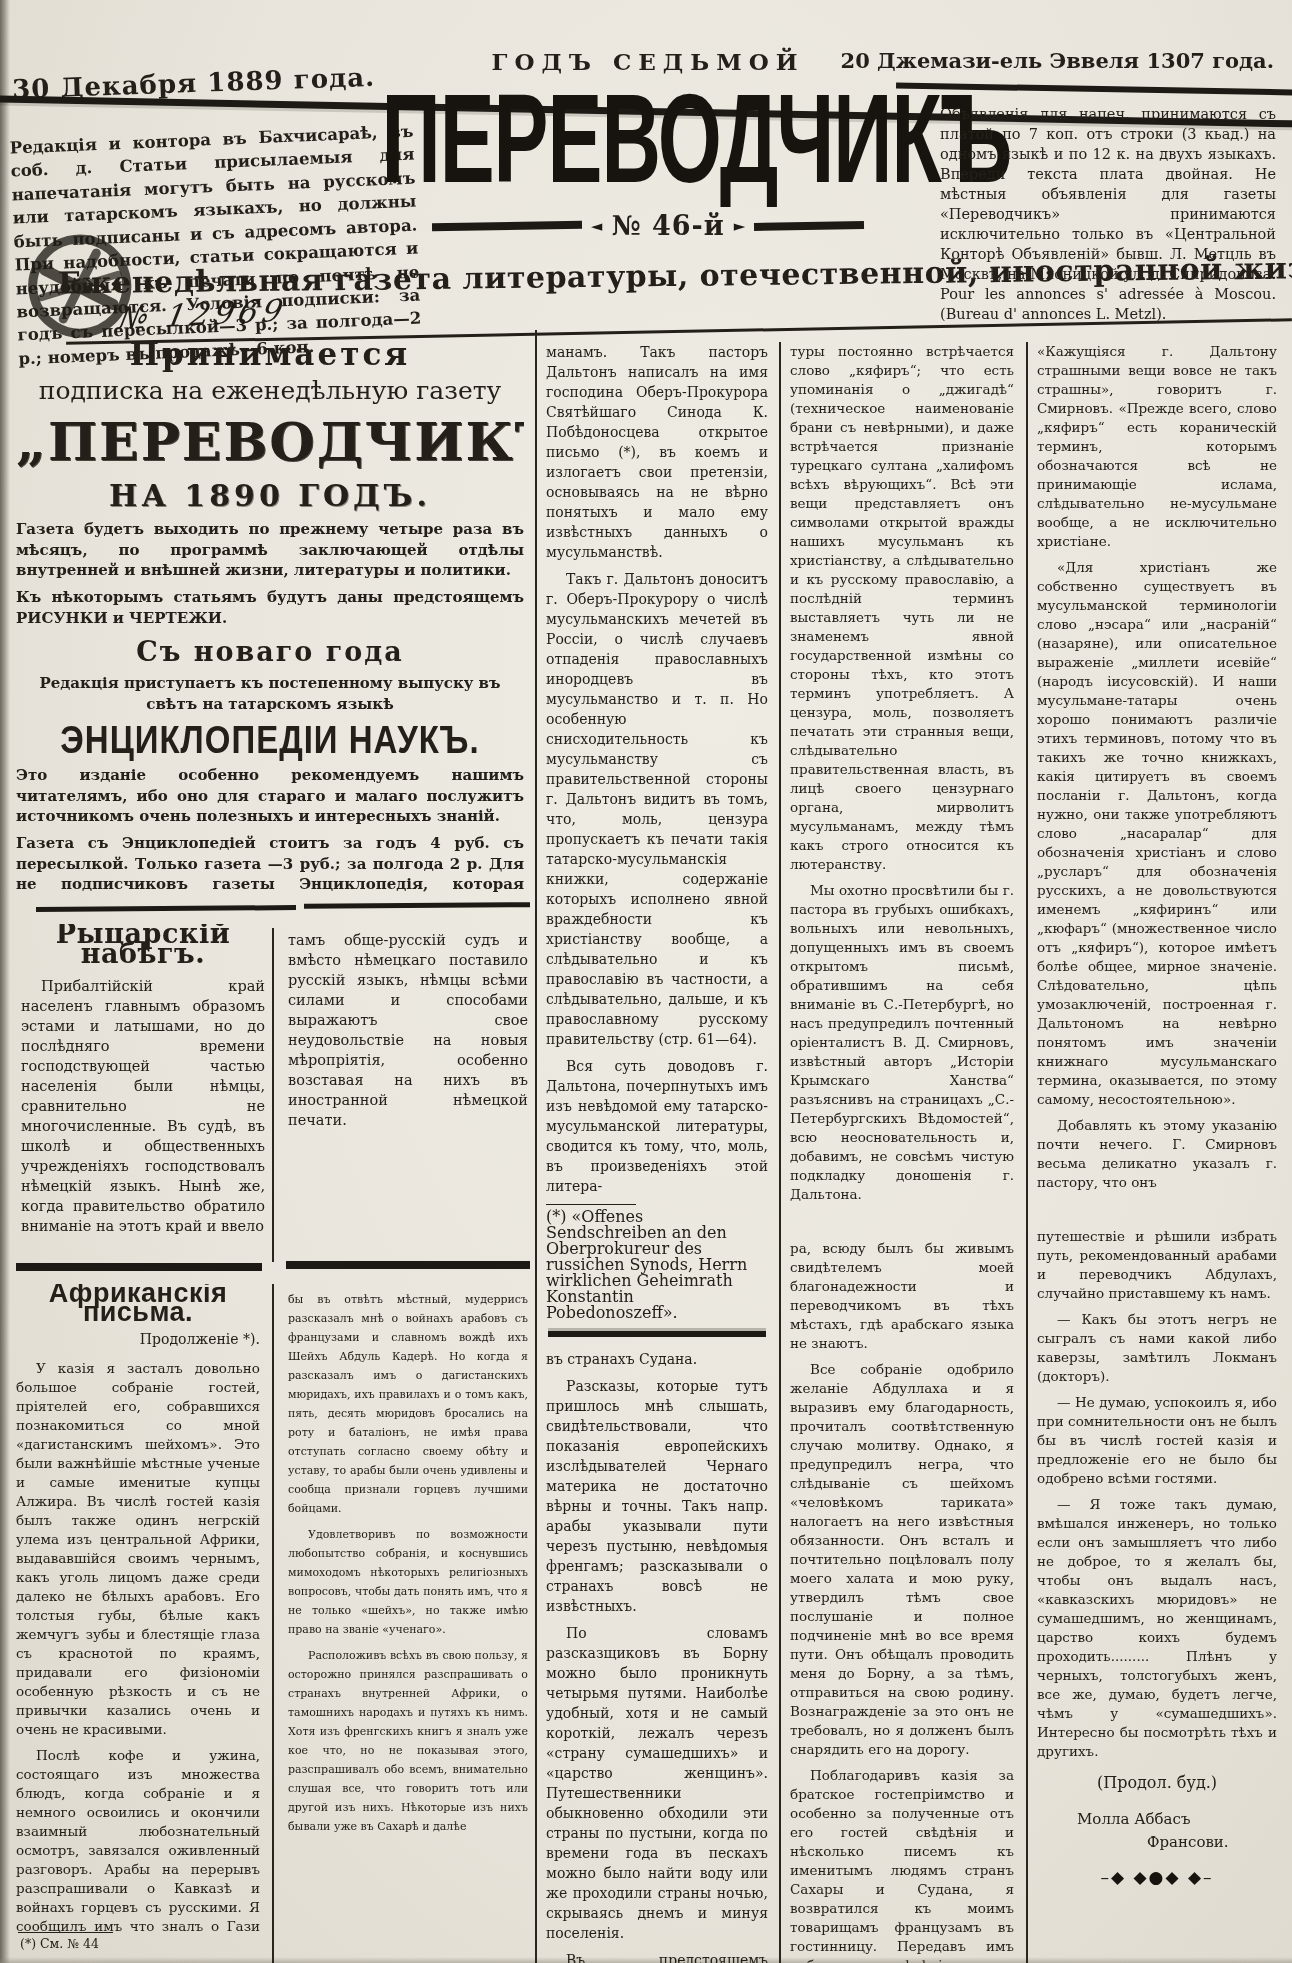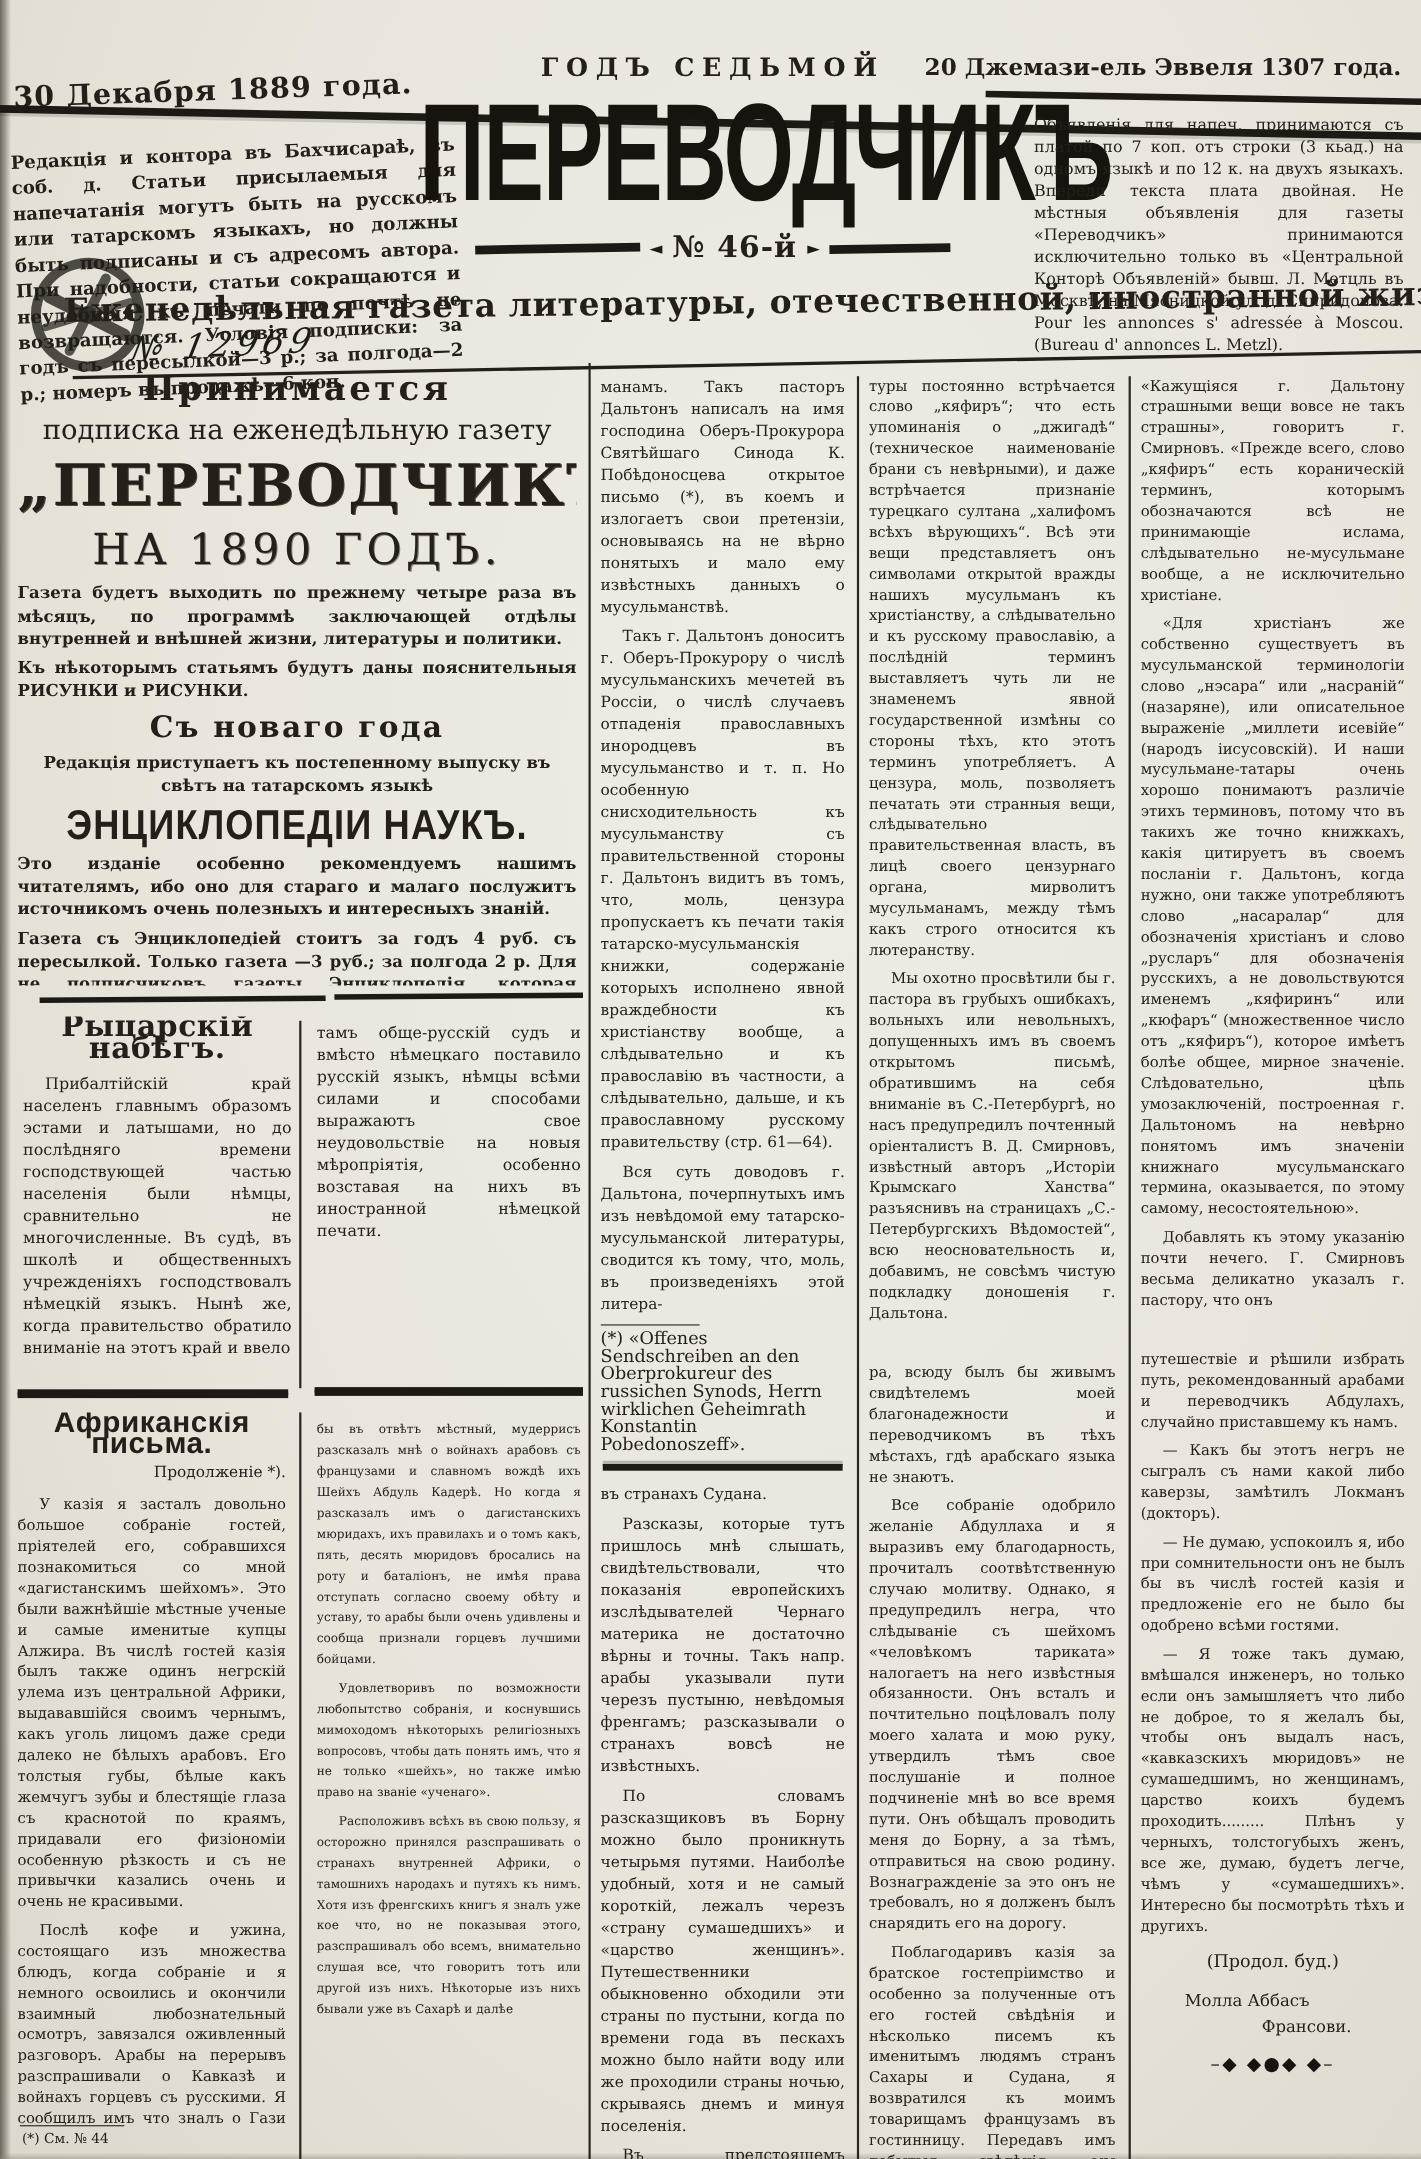--- a/index.html
+++ b/index.html
@@ -43,21 +43,21 @@
   .vrule{position:absolute;width:2px;background:#2a261f;}
   .hrule-seg{position:absolute;height:5px;background:#1d1a15;}
   .hrule-seg.thin-top{box-shadow:0 -3px 0 #1d1a15;}
 
   
   .ad{position:absolute;left:16px;top:334px;width:508px;height:562px;overflow:hidden;text-align:center;}
   .ad-line1{font-size:31px;font-weight:bold;letter-spacing:3px;margin-top:2px;}
   .ad-line2{font-size:25px;margin-top:4px;}
   .ad-title{font-size:52px;font-weight:900;letter-spacing:2px;margin-top:6px;white-space:nowrap;
     font-family:"DejaVu Serif","Liberation Serif",serif;text-shadow:1px 1px 0 #4a443a;}
-  .ad-line3{font-size:39px;font-weight:400;letter-spacing:4px;margin-top:6px;text-shadow:1px 1px 0 rgba(40,36,28,.5);}
+  .ad-line3{font-size:30px;font-weight:700;letter-spacing:4px;margin-top:6px;text-shadow:1px 1px 0 rgba(40,36,28,.5);}
   .ad p.adp{font-size:15px;line-height:1.38;font-weight:bold;text-align:justify;margin:6px 0 0 0;}
   .ad p.adp.center{text-align:center;text-indent:0;}
   .ad-line4{font-size:27px;font-weight:bold;letter-spacing:2px;margin-top:8px;}
   .ad-line5{font-size:33px;font-weight:900;letter-spacing:1px;margin-top:6px;font-family:"Liberation Sans","DejaVu Sans",sans-serif;transform:scaleY(1.15);}
 
   
   .knight-h{font-size:27px;font-weight:bold;text-align:center;margin:0 0 12px 0;letter-spacing:.5px;}
   .knight-colL{left:21px;top:924px;width:244px;height:338px;font-size:14.5px;line-height:20px;}
   .knight-colR{left:288px;top:930px;width:240px;height:332px;font-size:14.5px;line-height:20px;}
 
@@ -117,21 +117,21 @@
 
   <div class="subtitle">Еженедѣльная газета литературы, отечественной, иностранной жизни и политики.</div>
   <div class="subtitle-underline"></div>
 
   <section class="ad">
     <div class="ad-line1">Принимается</div>
     <div class="ad-line2">подписка на еженедѣльную газету</div>
     <div class="ad-title">„ПЕРЕВОДЧИКЪ“</div>
     <div class="ad-line3">НА 1890 ГОДЪ.</div>
     <p class="adp">Газета будетъ выходить по прежнему четыре раза въ мѣсяцъ, по программѣ заключающей отдѣлы внутренней и внѣшней жизни, литературы и политики.</p>
-    <p class="adp">Къ нѣкоторымъ статьямъ будутъ даны пояснительныя РИСУНКИ и РИСУНКИ.</p>
+    <p class="adp">Къ нѣкоторымъ статьямъ будутъ даны предстоящемъ РИСУНКИ и ЧЕРТЕЖИ.</p>
     <div class="ad-line4">Съ новаго года</div>
     <p class="adp center">Редакція приступаетъ къ постепенному выпуску въ свѣтъ на татарскомъ языкѣ</p>
     <div class="ad-line5">ЭНЦИКЛОПЕДІИ НАУКЪ.</div>
     <p class="adp">Это изданіе особенно рекомендуемъ нашимъ читателямъ, ибо оно для стараго и малаго послужитъ источникомъ очень полезныхъ и интересныхъ знаній.</p>
     <p class="adp">Газета съ Энциклопедіей стоитъ за годъ 4 руб. съ пересылкой. Только газета —3 руб.; за полгода 2 р. Для не подписчиковъ газеты Энциклопедія, которая составитъ за первый годъ до 400 страницъ стоитъ 2 руб.</p>
 
   </section>
 
   <div class="hrule-seg" style="left:36px;top:906px;width:260px;transform:rotate(-.4deg);"></div>
   <div class="hrule-seg" style="left:304px;top:903px;width:226px;transform:rotate(-.4deg);"></div>

